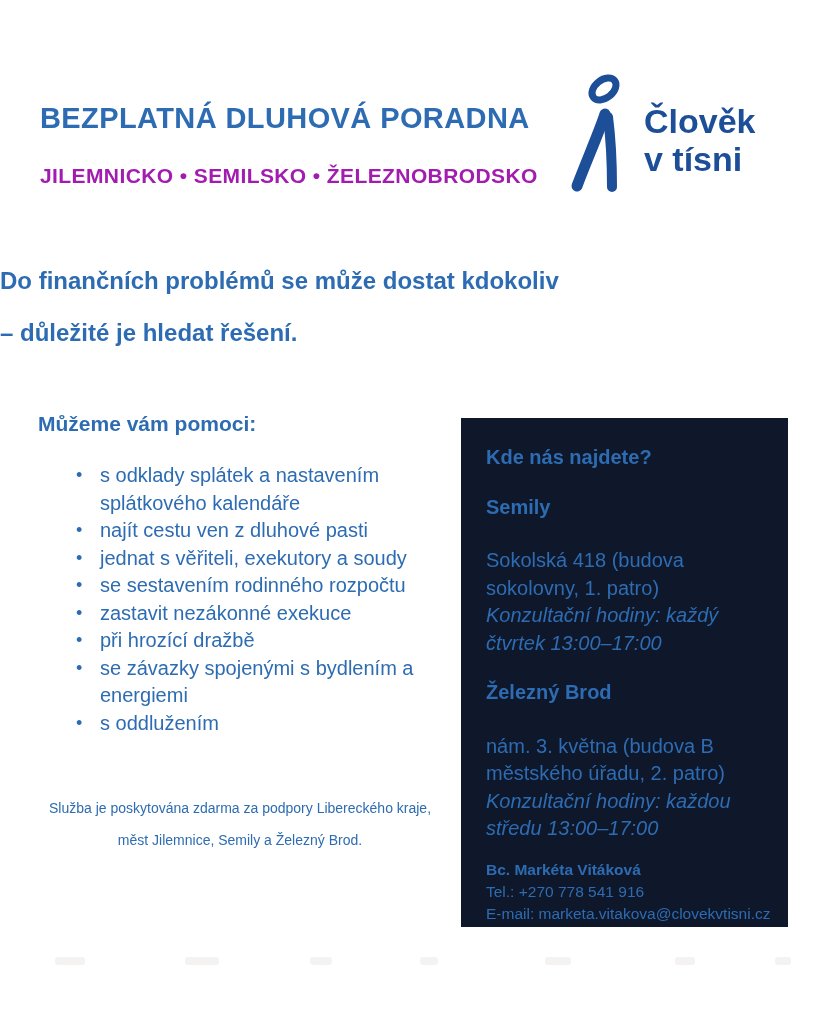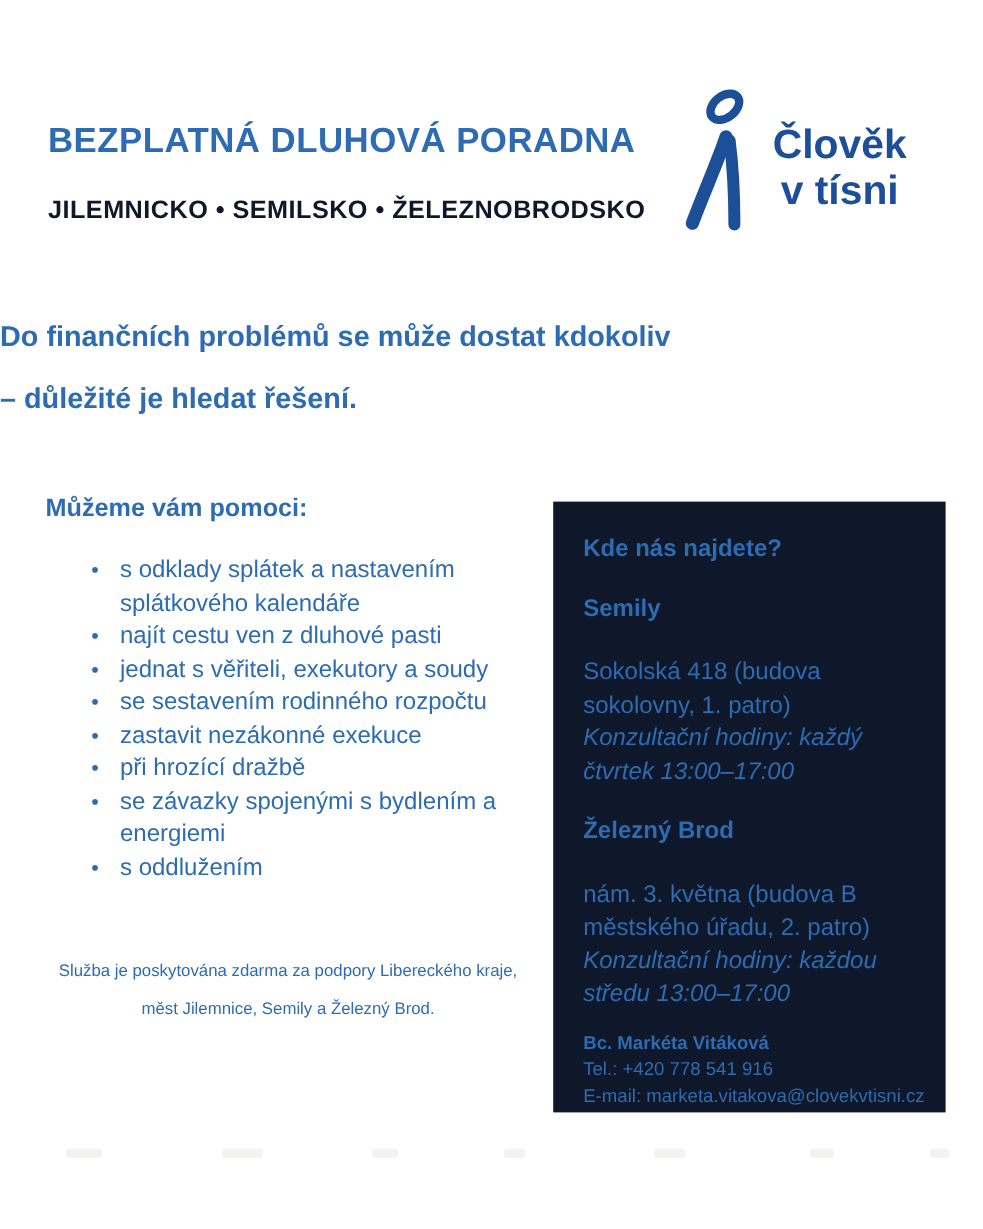--- a/index.html
+++ b/index.html
@@ -15,31 +15,31 @@
 
   
   .hdr-title{
     position:absolute;left:40px;top:102px;
     font-size:29px;font-weight:700;letter-spacing:.4px;
     color:#2d6cb2;white-space:nowrap;
   }
   .hdr-sub{
     position:absolute;left:40px;top:164px;
     font-size:21px;font-weight:700;letter-spacing:.4px;
-    color:#0f172a;white-space:nowrap;
+    color:#a21caf;white-space:nowrap;
   }
   .logo{
     position:absolute;left:568px;top:60px;
     display:flex;align-items:flex-start;
   }
   .logo-mark{display:block;}
   .logo-text{
     margin-left:14px;margin-top:42px;
     font-size:34px;line-height:38px;font-weight:700;
-    color:#1d4e98;white-space:nowrap;text-align:center;
+    color:#1d4e98;white-space:nowrap;
   }
 
   
   .intro{
     position:absolute;left:0;right:0;top:266px;
     color:#2d6cb2;
     font-size:24px;font-weight:700;
   }
   .intro .line{line-height:30px;}
   .intro .line + .line{margin-top:22px;}
@@ -134,21 +134,21 @@
     <div class="loc-name">Semily</div>
     <div class="loc-address">Sokolská 418 (budova sokolovny, 1. patro)</div>
     <div class="loc-hours">Konzultační hodiny: každý čtvrtek 13:00–17:00</div>
 
     <div class="loc-name">Železný Brod</div>
     <div class="loc-address">nám. 3. května (budova B městského úřadu, 2. patro)</div>
     <div class="loc-hours">Konzultační hodiny: každou středu 13:00–17:00</div>
 
     <div class="contact">
       <div class="contact-name">Bc. Markéta Vitáková</div>
-      <div class="contact-line">Tel.: +420 778 541 916</div>
+      <div class="contact-line">Tel.: +270 778 541 916</div>
       <div class="contact-line">E-mail: marketa.vitakova@clovekvtisni.cz</div>
     </div>
   </div>
 
   <div class="faint-row">
     <i style="left:55px;width:30px"></i>
     <i style="left:185px;width:34px"></i>
     <i style="left:310px;width:22px"></i>
     <i style="left:420px;width:18px"></i>
     <i style="left:545px;width:26px"></i>

